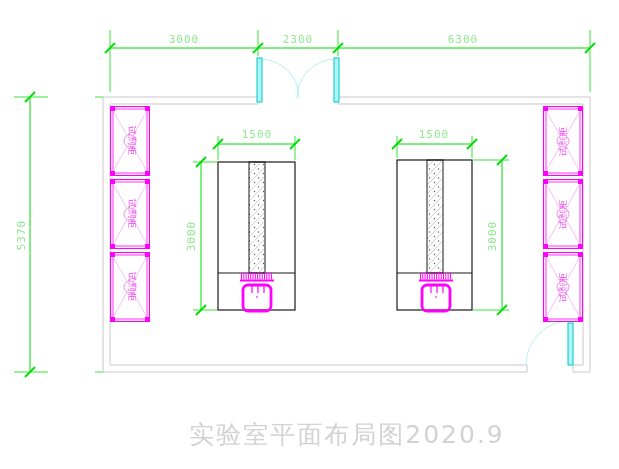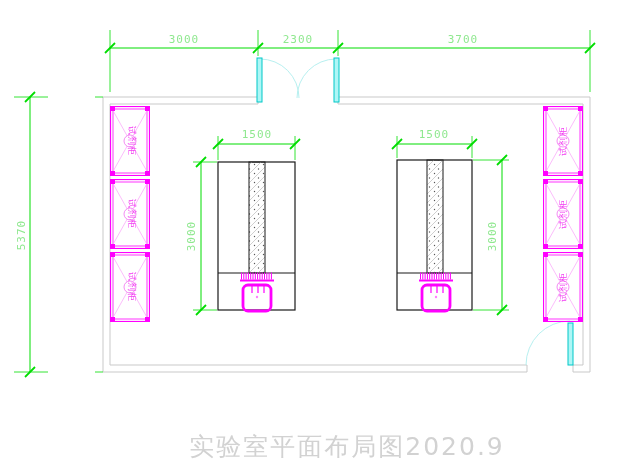--- a/index.html
+++ b/index.html
@@ -16,21 +16,20 @@
   .dim.vert{transform:translate(-50%,-50%) rotate(-90deg);}
   .cab-label{
     color:#f23cf2;font-size:9px;letter-spacing:1px;
     font-family:"DejaVu Sans",sans-serif;
   }
   .cab-label.rot-cw{transform:translate(-50%,-50%) rotate(90deg);}
   .cab-label.rot-ccw{transform:translate(-50%,-50%) rotate(-90deg);}
   .title-text{
     color:#d2d2d2;font-size:25px;letter-spacing:2px;
     font-family:"DejaVu Sans",sans-serif;
-    margin-top:12px;
   }
 </style>
 </head>
 <body>
 
 <div id="canvas">
 
   <svg id="plan-svg" width="619" height="469" viewBox="0 0 619 469">
     <defs>
       <pattern id="hatch" width="9" height="9" patternUnits="userSpaceOnUse">
@@ -147,21 +146,21 @@
     <g>
       <rect x="397" y="160" width="75" height="150" fill="#ffffff" stroke="#1a1a1a" stroke-width="1.2"></rect>
       <line x1="397" y1="273" x2="472" y2="273" stroke="#1a1a1a" stroke-width="1.2"></line>
       <rect x="427" y="160" width="16" height="113" fill="url(#hatch)" stroke="#1a1a1a" stroke-width="1"></rect>
       <use href="#sink" x="418" y="272"></use>
     </g>
   </svg>
 
   <div class="lbl dim" style="left:184px;top:39px;">3000</div>
   <div class="lbl dim" style="left:298px;top:39px;">2300</div>
-  <div class="lbl dim" style="left:463px;top:39px;">3700</div>
+  <div class="lbl dim" style="left:463px;top:39px;">6300</div>
   <div class="lbl dim vert" style="left:21px;top:235px;">5370</div>
 
   <div class="lbl dim" style="left:257px;top:134px;">1500</div>
   <div class="lbl dim vert" style="left:191px;top:236px;">3000</div>
 
   <div class="lbl dim" style="left:434px;top:134px;">1500</div>
   <div class="lbl dim vert" style="left:492px;top:236px;">3000</div>
 
   <div class="lbl cab-label rot-cw" style="left:131px;top:141px;">试剂柜</div>
   <div class="lbl cab-label rot-cw" style="left:131px;top:214px;">试剂柜</div>

